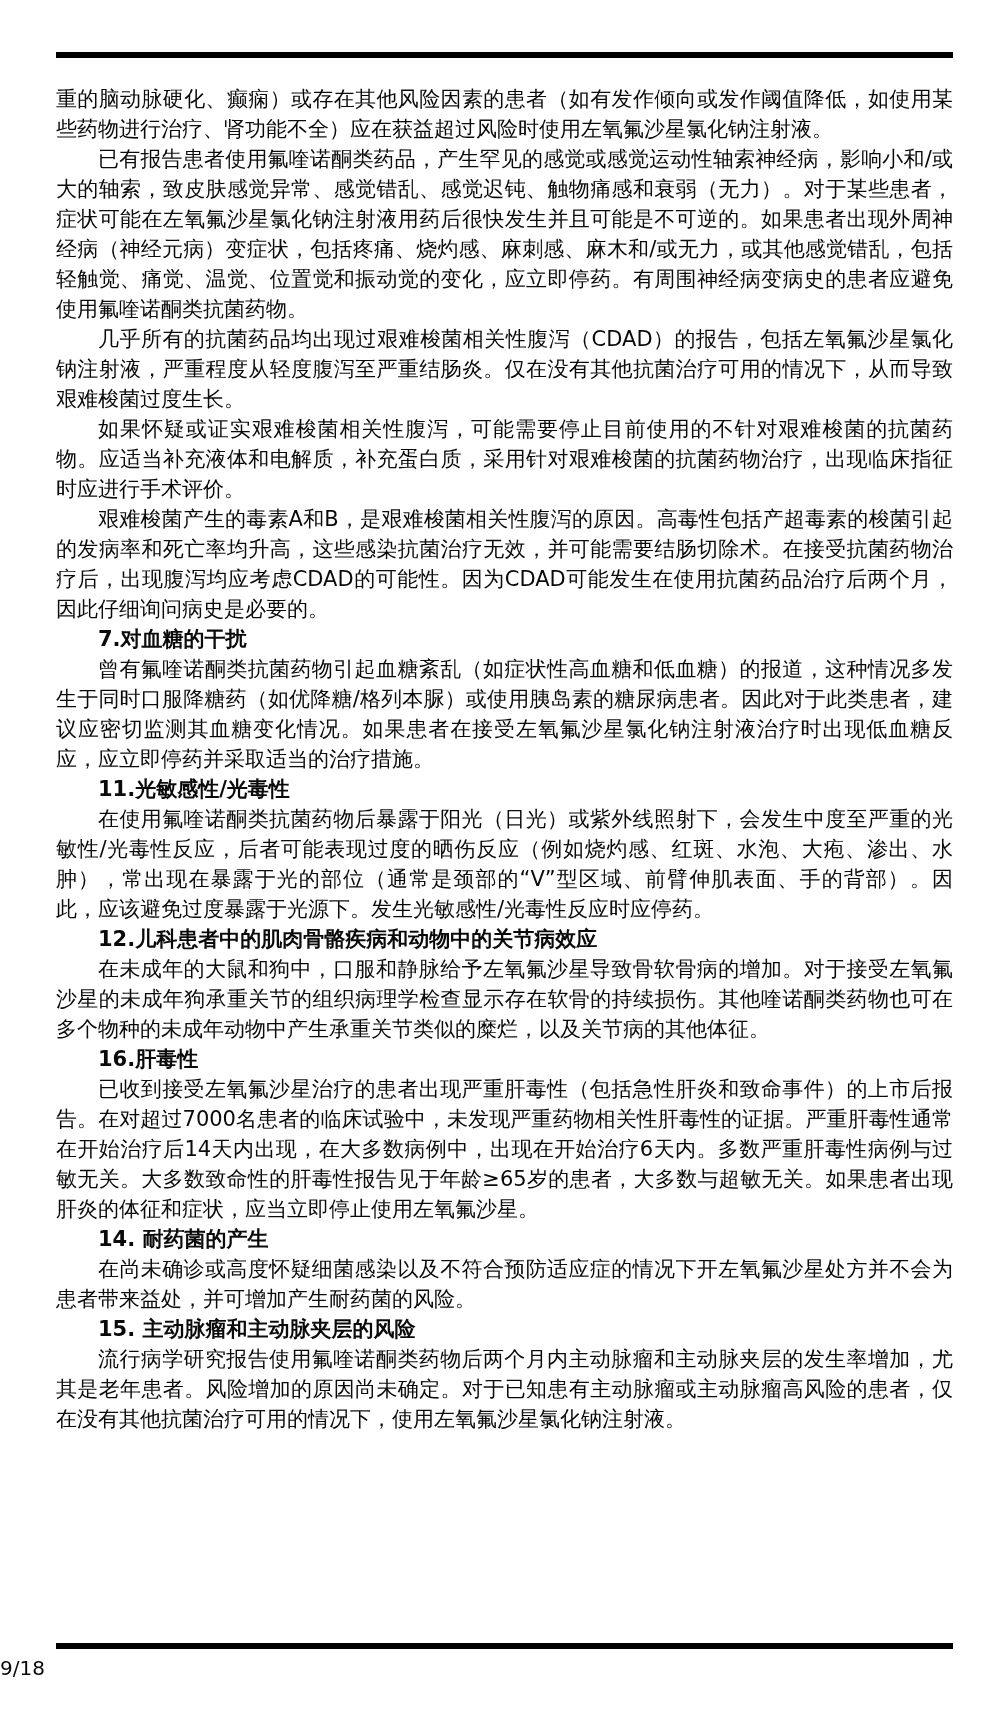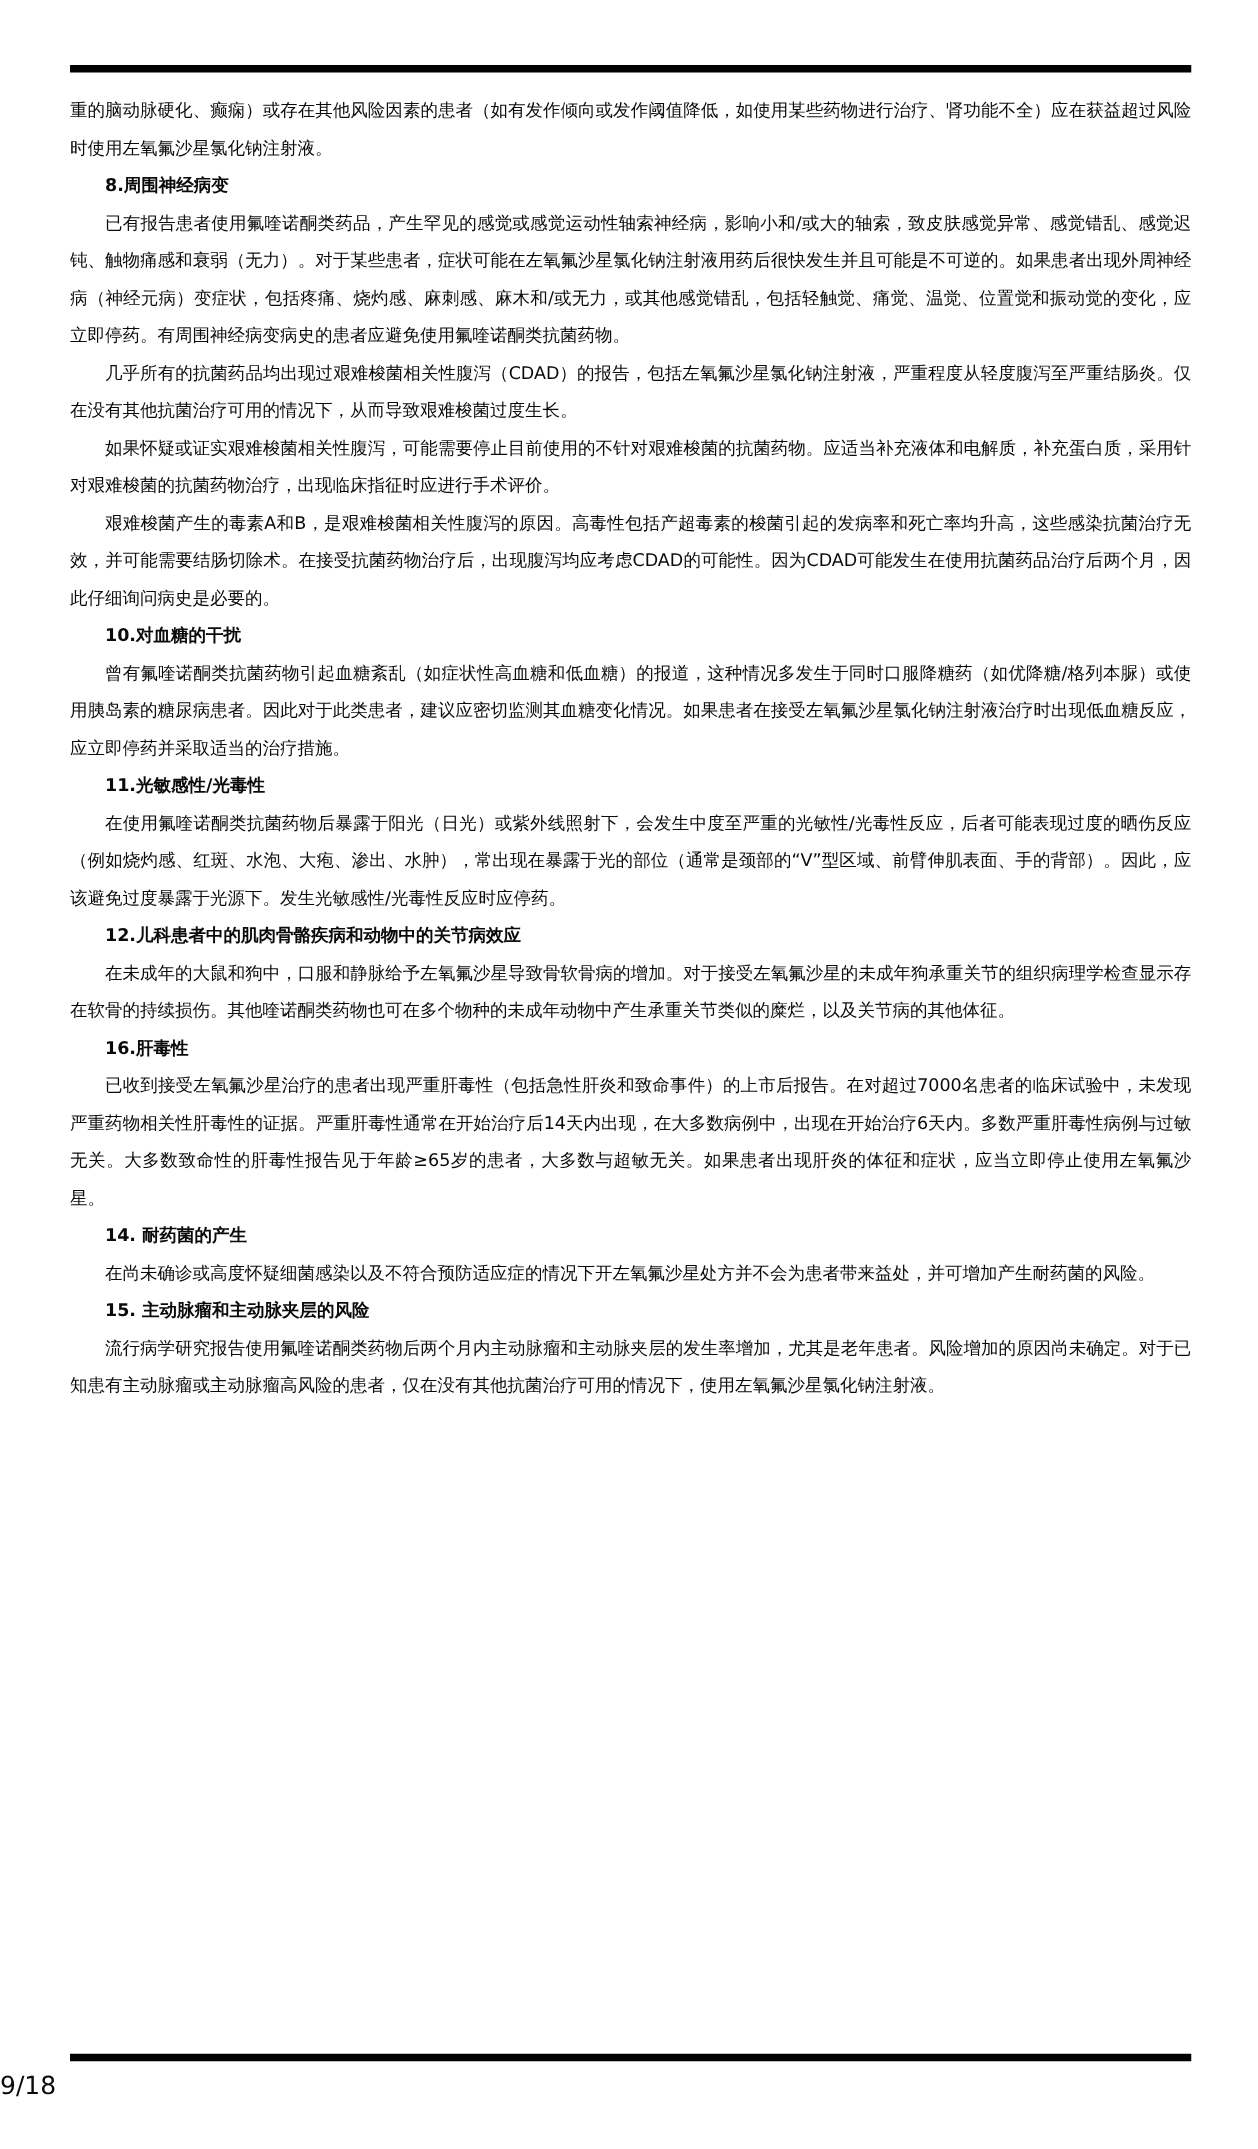--- a/index.html
+++ b/index.html
@@ -17,23 +17,23 @@
     left: 56px;
     width: 897px;
     height: 6px;
     background: #000000;
   }
   .rule-top { top: 52px; }
   .rule-bottom { top: 1643px; }
   .content {
     position: absolute;
     left: 56px;
-    top: 74px;
+    top: 84px;
     width: 897px;
-    font-size: 14px;
+    font-size: 21px;
     line-height: 30px;
     text-align: justify;
   }
   .content p { margin: 0; padding: 0; }
   .para { text-indent: 2em; }
   .para.no-indent { text-indent: 0; }
   .heading { font-weight: bold; text-indent: 2em; text-align: left; }
   .footer {
     position: absolute;
     top: 1655px;
@@ -45,26 +45,25 @@
     color: #0a0a0a;
   }
 </style>
 </head>
 <body>
 
 <div class="page">
   <div class="rule rule-top"></div>
   <div class="content">
       <p class="para no-indent">重的脑动脉硬化、癫痫）或存在其他风险因素的患者（如有发作倾向或发作阈值降低，如使用某些药物进行治疗、肾功能不全）应在获益超过风险时使用左氧氟沙星氯化钠注射液。</p>
-      <p class="heading">8.周围神经病变</p>
       <p class="para">已有报告患者使用氟喹诺酮类药品，产生罕见的感觉或感觉运动性轴索神经病，影响小和/或大的轴索，致皮肤感觉异常、感觉错乱、感觉迟钝、触物痛感和衰弱（无力）。对于某些患者，症状可能在左氧氟沙星氯化钠注射液用药后很快发生并且可能是不可逆的。如果患者出现外周神经病（神经元病）变症状，包括疼痛、烧灼感、麻刺感、麻木和/或无力，或其他感觉错乱，包括轻触觉、痛觉、温觉、位置觉和振动觉的变化，应立即停药。有周围神经病变病史的患者应避免使用氟喹诺酮类抗菌药物。</p>
       <p class="para">几乎所有的抗菌药品均出现过艰难梭菌相关性腹泻（CDAD）的报告，包括左氧氟沙星氯化钠注射液，严重程度从轻度腹泻至严重结肠炎。仅在没有其他抗菌治疗可用的情况下，从而导致艰难梭菌过度生长。</p>
       <p class="para">如果怀疑或证实艰难梭菌相关性腹泻，可能需要停止目前使用的不针对艰难梭菌的抗菌药物。应适当补充液体和电解质，补充蛋白质，采用针对艰难梭菌的抗菌药物治疗，出现临床指征时应进行手术评价。</p>
       <p class="para">艰难梭菌产生的毒素A和B，是艰难梭菌相关性腹泻的原因。高毒性包括产超毒素的梭菌引起的发病率和死亡率均升高，这些感染抗菌治疗无效，并可能需要结肠切除术。在接受抗菌药物治疗后，出现腹泻均应考虑CDAD的可能性。因为CDAD可能发生在使用抗菌药品治疗后两个月，因此仔细询问病史是必要的。</p>
-      <p class="heading">10.对血糖的干扰</p>
+      <p class="heading">7.对血糖的干扰</p>
       <p class="para">曾有氟喹诺酮类抗菌药物引起血糖紊乱（如症状性高血糖和低血糖）的报道，这种情况多发生于同时口服降糖药（如优降糖/格列本脲）或使用胰岛素的糖尿病患者。因此对于此类患者，建议应密切监测其血糖变化情况。如果患者在接受左氧氟沙星氯化钠注射液治疗时出现低血糖反应，应立即停药并采取适当的治疗措施。</p>
       <p class="heading">11.光敏感性/光毒性</p>
       <p class="para">在使用氟喹诺酮类抗菌药物后暴露于阳光（日光）或紫外线照射下，会发生中度至严重的光敏性/光毒性反应，后者可能表现过度的晒伤反应（例如烧灼感、红斑、水泡、大疱、渗出、水肿），常出现在暴露于光的部位（通常是颈部的“V”型区域、前臂伸肌表面、手的背部）。因此，应该避免过度暴露于光源下。发生光敏感性/光毒性反应时应停药。</p>
       <p class="heading">12.儿科患者中的肌肉骨骼疾病和动物中的关节病效应</p>
       <p class="para">在未成年的大鼠和狗中，口服和静脉给予左氧氟沙星导致骨软骨病的增加。对于接受左氧氟沙星的未成年狗承重关节的组织病理学检查显示存在软骨的持续损伤。其他喹诺酮类药物也可在多个物种的未成年动物中产生承重关节类似的糜烂，以及关节病的其他体征。</p>
       <p class="heading">16.肝毒性</p>
       <p class="para">已收到接受左氧氟沙星治疗的患者出现严重肝毒性（包括急性肝炎和致命事件）的上市后报告。在对超过7000名患者的临床试验中，未发现严重药物相关性肝毒性的证据。严重肝毒性通常在开始治疗后14天内出现，在大多数病例中，出现在开始治疗6天内。多数严重肝毒性病例与过敏无关。大多数致命性的肝毒性报告见于年龄≥65岁的患者，大多数与超敏无关。如果患者出现肝炎的体征和症状，应当立即停止使用左氧氟沙星。</p>
       <p class="heading">14. 耐药菌的产生</p>
       <p class="para">在尚未确诊或高度怀疑细菌感染以及不符合预防适应症的情况下开左氧氟沙星处方并不会为患者带来益处，并可增加产生耐药菌的风险。</p>
       <p class="heading">15. 主动脉瘤和主动脉夹层的风险</p>

